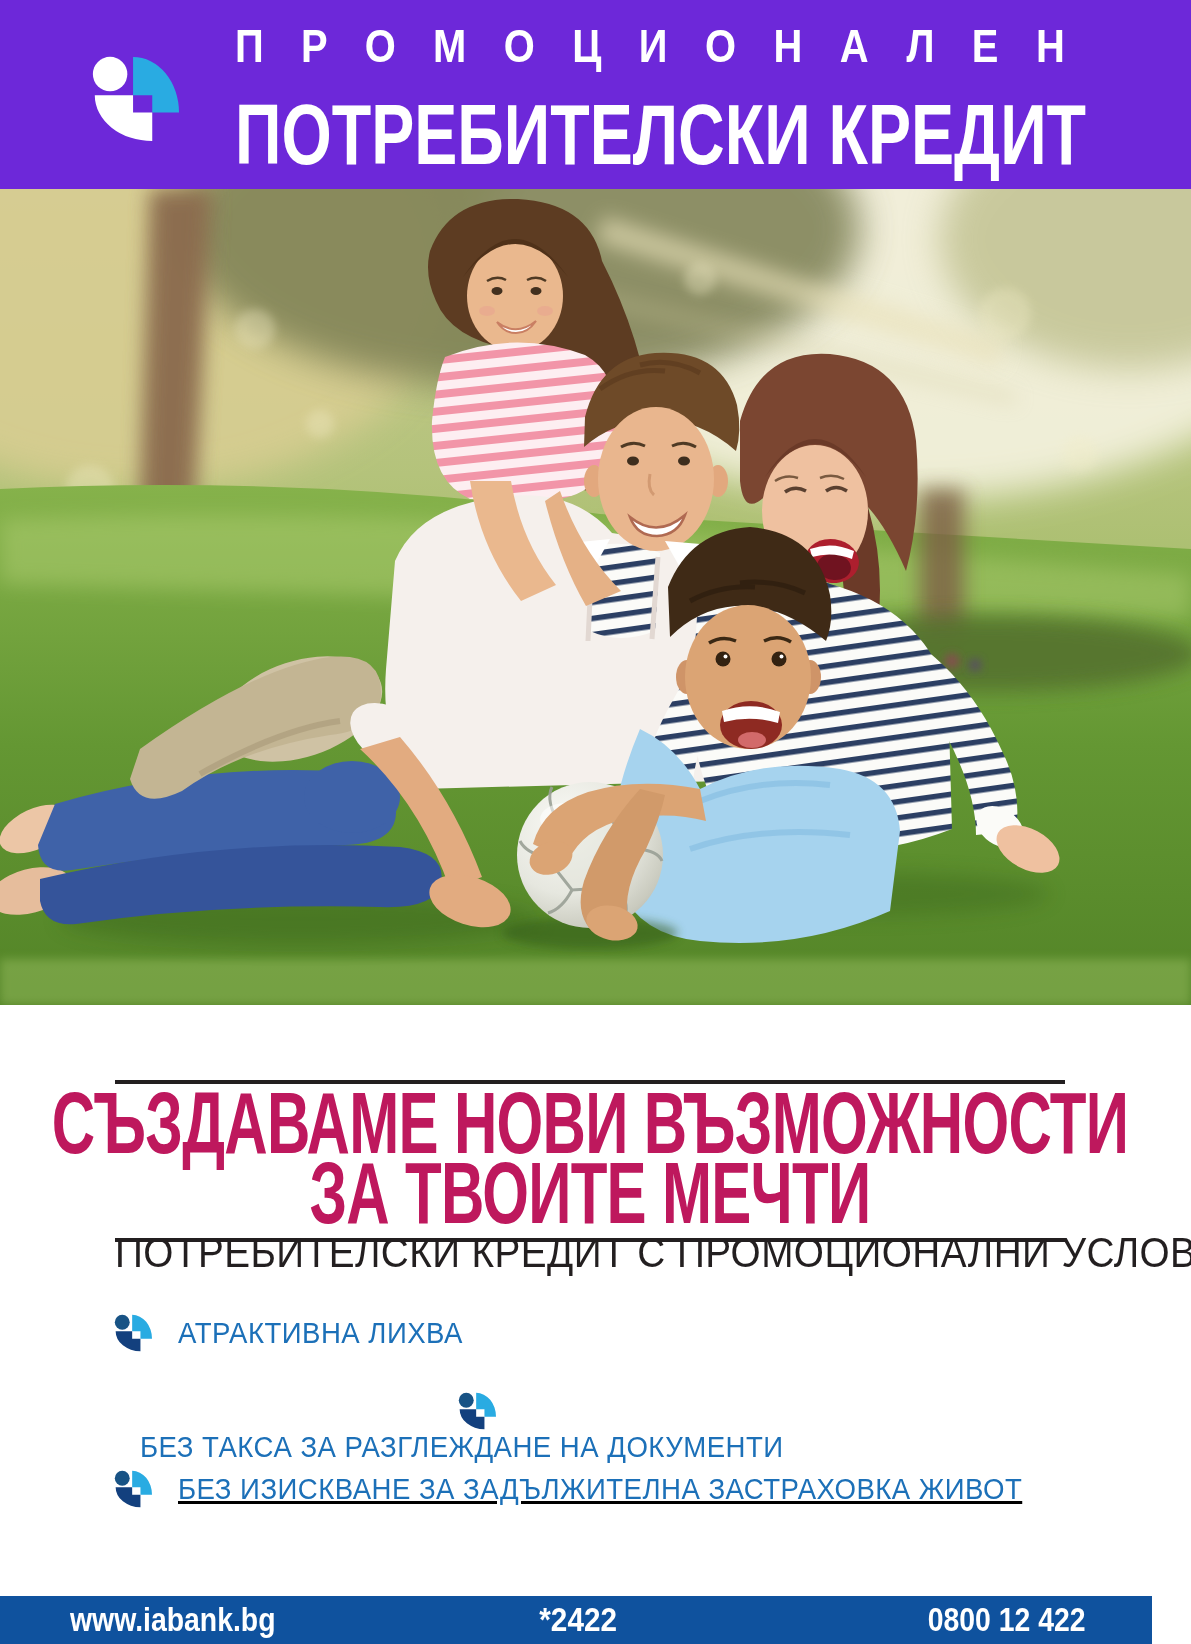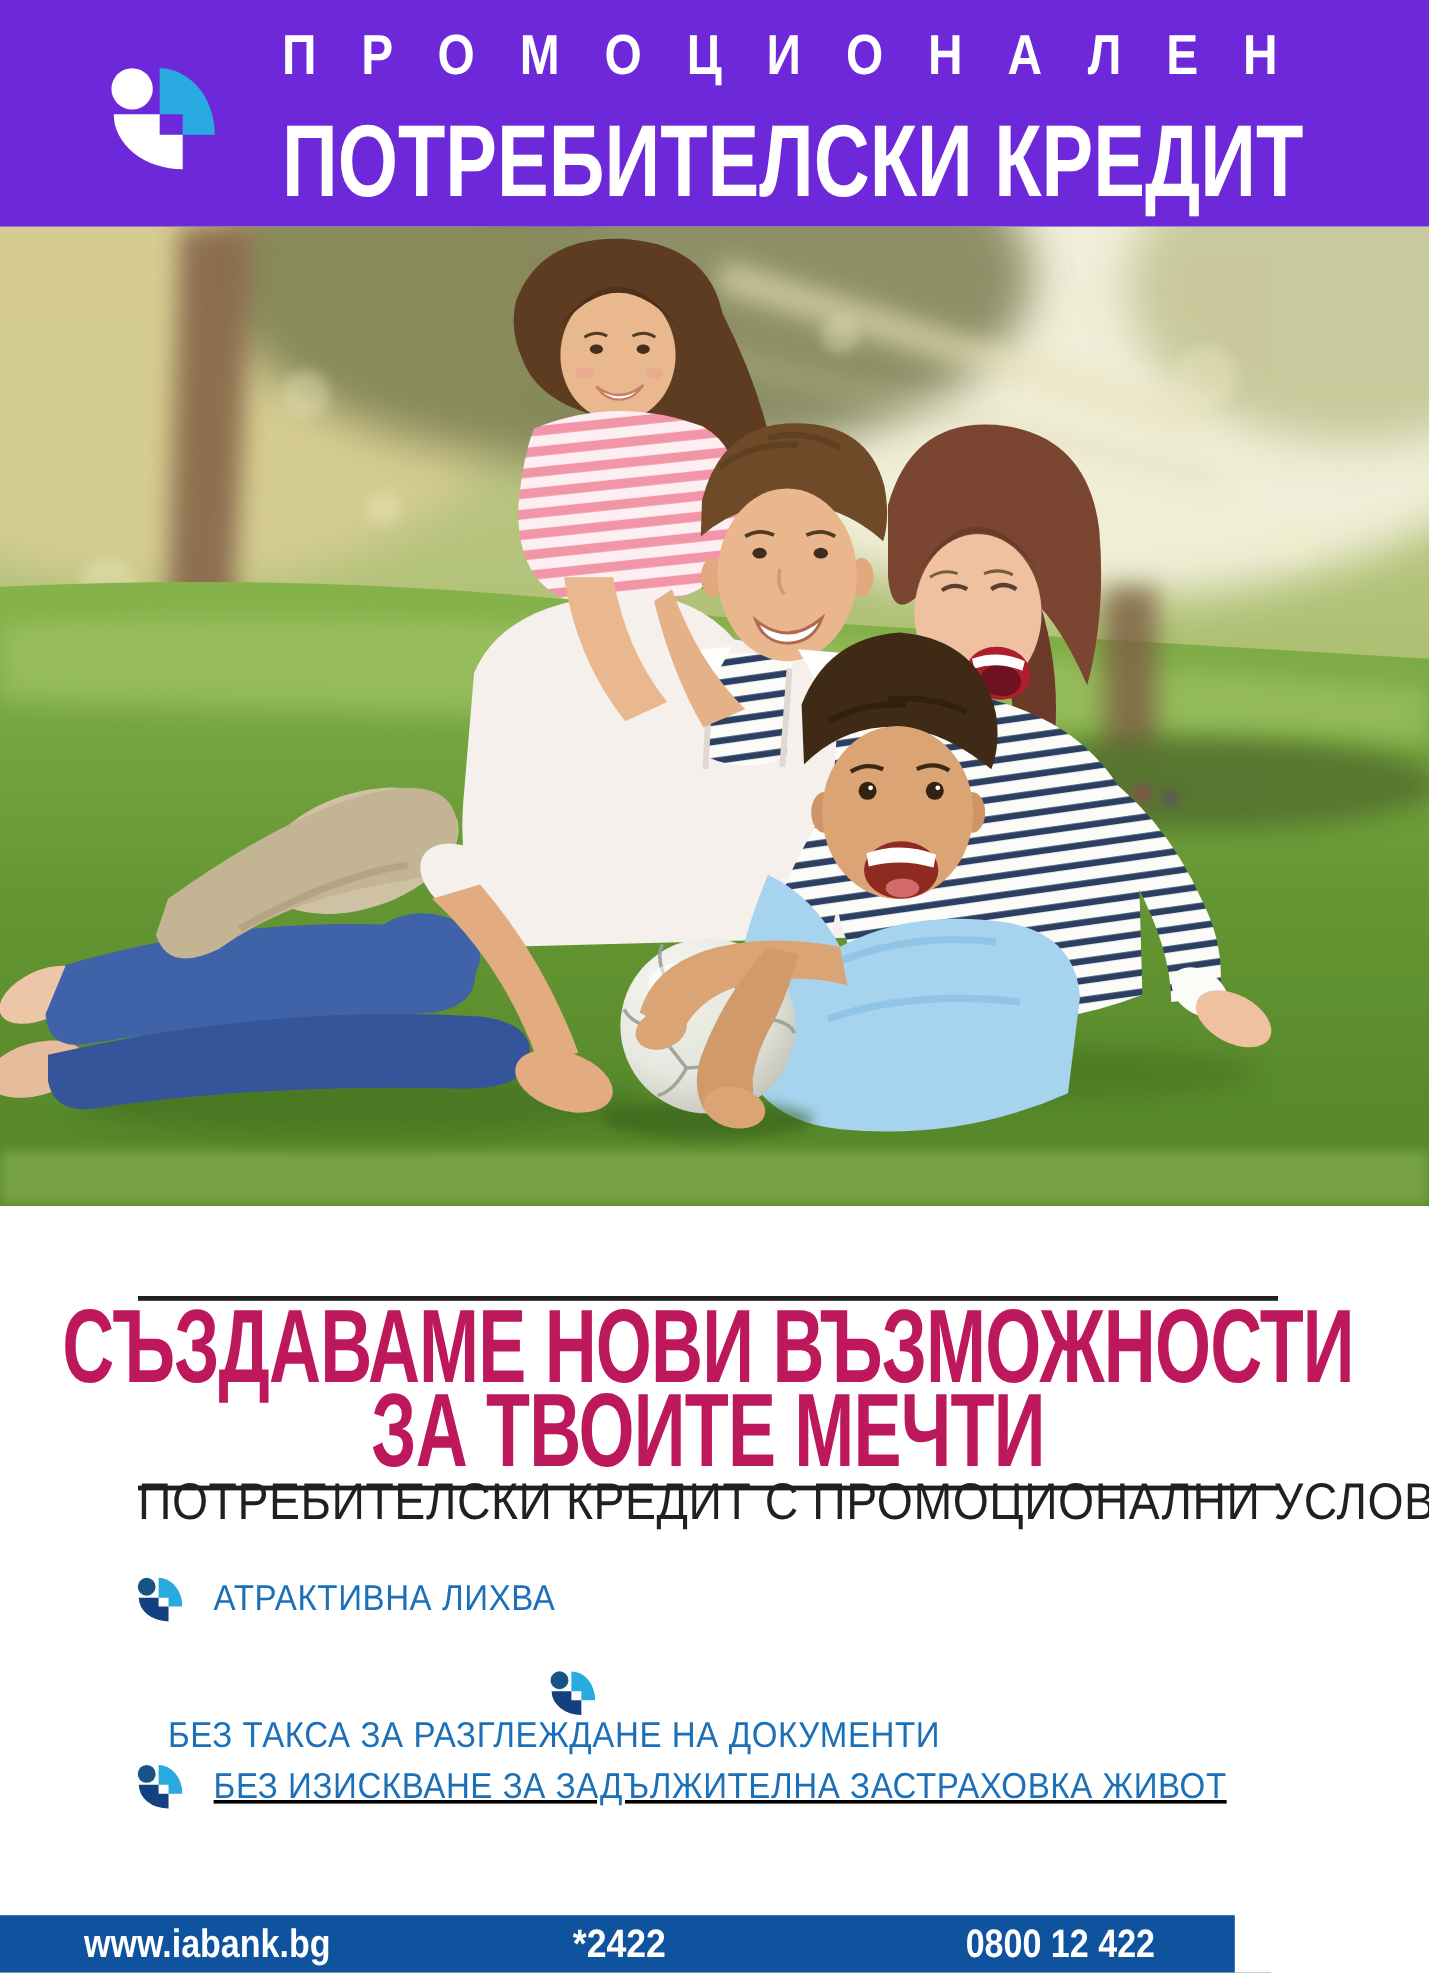--- a/index.html
+++ b/index.html
@@ -50,21 +50,21 @@
   .benefit .label{
     margin-left:26px;color:#1C70B8;font-size:30px;font-weight:400;
     white-space:nowrap;display:inline-block;transform:scaleX(0.92);
     transform-origin:left center;letter-spacing:0.5px;
   }
   .benefit-1{top:1314px;text-align:center;}
   .benefit-2{top:1392px;flex-direction:column;}
   .benefit-3{top:1470px;text-decoration:underline;}
   
   .footer{
-    position:absolute;left:0;top:1596px;width:1029px;height:48px;background:#0F529E;
+    position:absolute;left:0;top:1596px;width:1152px;height:48px;background:#0F529E;
     display:grid;grid-template-columns:1fr auto 1fr;align-items:center;
     box-sizing:border-box;padding:0 66px 0 70px;color:#ffffff;
     font-size:33px;font-weight:700;
   }
   .footer .f-left{justify-self:start;transform:scaleX(0.86);transform-origin:left center;white-space:nowrap;}
   .footer .f-center{justify-self:center;transform:scaleX(0.9);transform-origin:center;white-space:nowrap;}
   .footer .f-right{justify-self:end;transform:scaleX(0.86);transform-origin:right center;white-space:nowrap;}
 </style>
 </head>
 <body>

